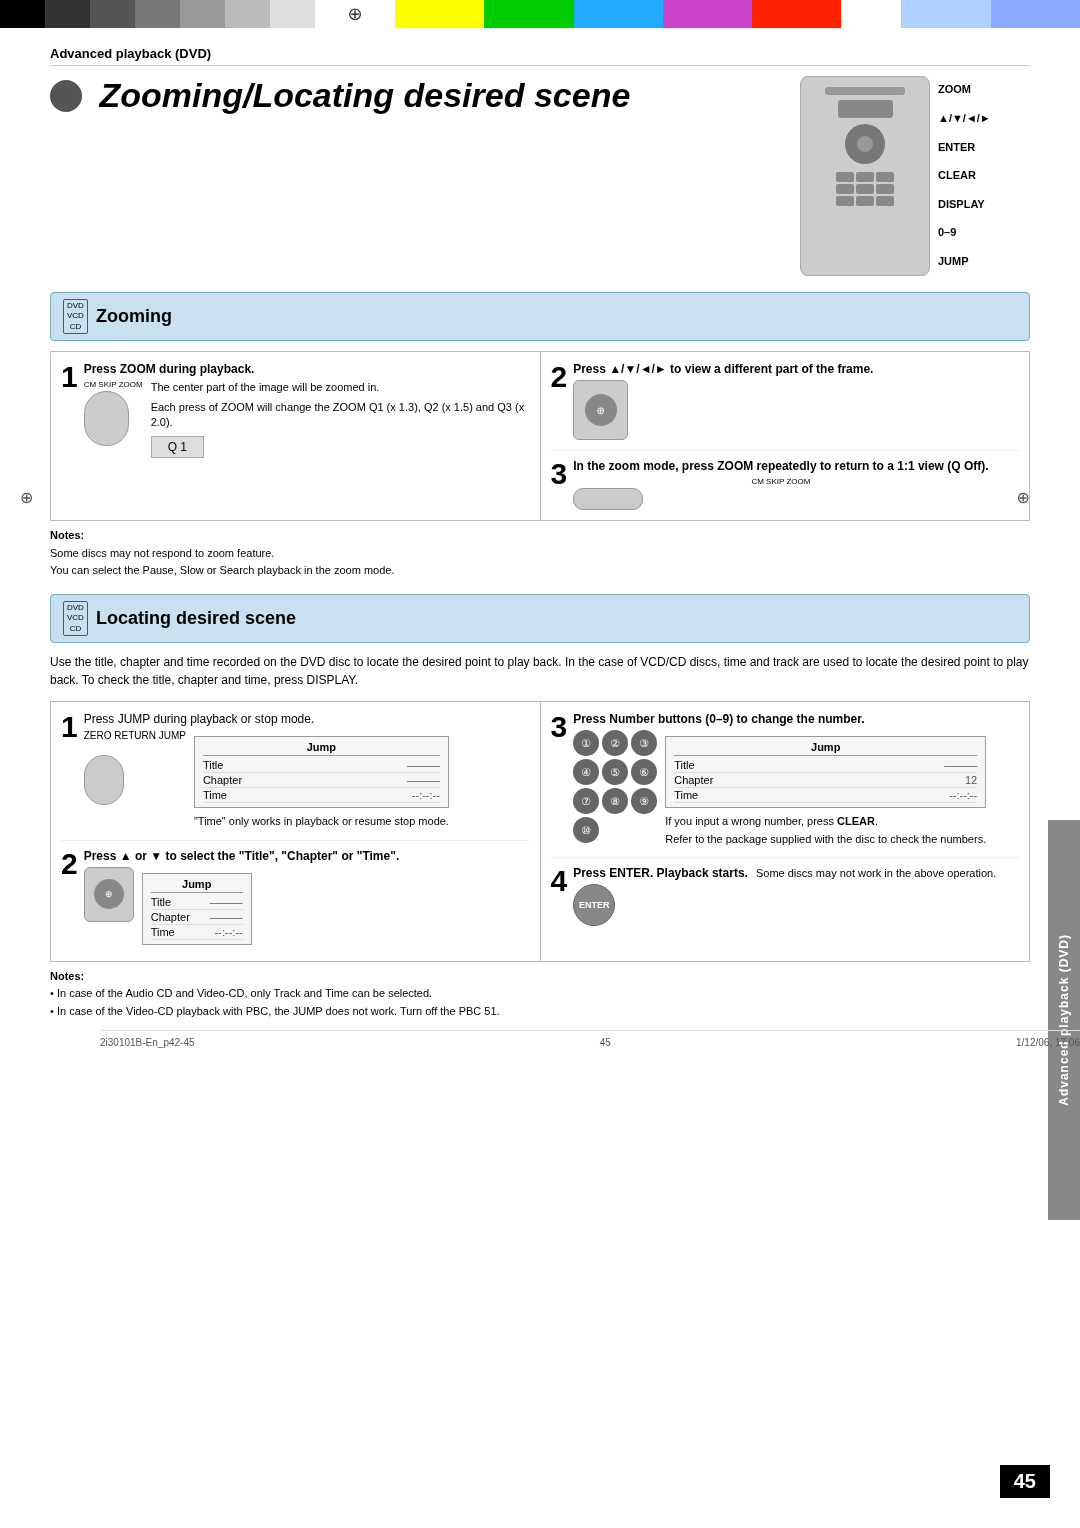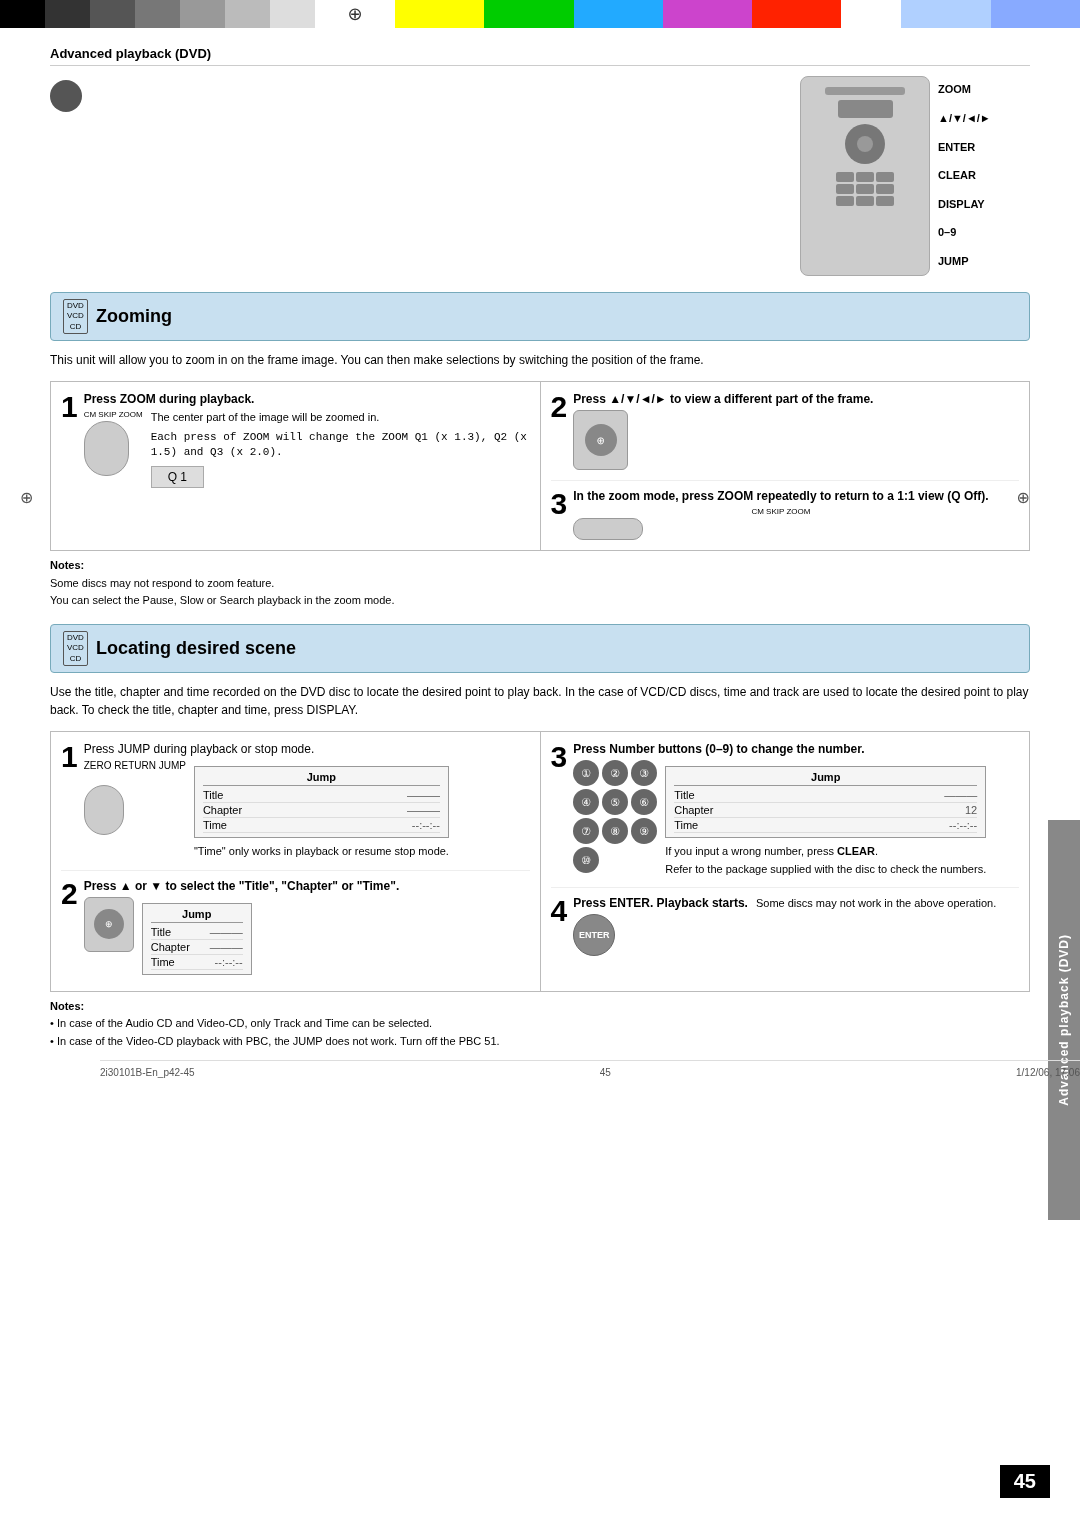--- a/index.html
+++ b/index.html
@@ -199,20 +199,21 @@
 
   <div class="page-header">
     <span class="header-title">Advanced playback (DVD)</span>
     <span style="font-size:10px;color:#888;"></span>
   </div>
 
   <div class="main-title-row">
     <div>
       <h1 class="main-title">
         <span class="bullet" style="display:inline-block;width:32px;height:32px;background:#555;border-radius:50%;vertical-align:middle;margin-right:8px;"></span>
+        <span>Zooming/Locating desired scene</span>
       </h1>
     </div>
 
     <div style="width:230px;flex-shrink:0;display:flex;gap:8px;align-items:flex-start;">
 
       <div style="width:130px;height:200px;background:#ccc;border-radius:8px;border:1px solid #aaa;flex-shrink:0;position:relative;padding:6px;">
 
         <div style="display:flex;flex-direction:column;gap:3px;align-items:center;padding-top:4px;">
           <div style="width:80px;height:8px;background:#999;border-radius:3px;"></div>
           <div style="width:55px;height:18px;background:#888;border-radius:3px;margin-top:2px;"></div>
@@ -248,39 +249,38 @@
   <div style="margin-bottom:14px;">
     <div class="section-header">
       <div class="section-badge" style="font-size:8px;border:1px solid #555;border-radius:2px;padding:1px 3px;margin-right:8px;line-height:1.3;">
         <div>DVD</div>
           <div>VCD</div>
           <div>CD</div>
       </div>
       <span style="font-size:18px;font-weight:bold;">Zooming</span>
     </div>
 
-    <p class="section-desc">This unit will allow you to zoom in on the frame image. You can then make selections by switching the position of the frame.</p>
 
     <div style="display:flex;gap:0;border:1px solid #bbb;">
 
       <div style="flex:1;padding:10px;border-right:1px solid #bbb;">
         <div style="display:flex;align-items:flex-start;gap:6px;">
           <span style="font-size:30px;font-weight:bold;line-height:1;flex-shrink:0;">1</span>
           <div>
             <div style="font-weight:bold;font-size:12px;margin-bottom:4px;">Press ZOOM during playback.</div>
             <div style="display:flex;gap:8px;align-items:flex-start;">
 
               <div style="flex-shrink:0;">
                 <div style="font-size:8px;text-align:center;margin-bottom:2px;">CM SKIP
 ZOOM</div>
                 <div style="width:45px;height:55px;background:#ccc;border-radius:22px;border:1px solid #999;"></div>
               </div>
               <div>
                 <p style="font-size:11px;line-height:1.4;">The center part of the image will be zoomed in.</p>
-                <p style="font-size:11px;line-height:1.4;margin-top:4px;font-family:Liberation Mono, monospace;">Each press of ZOOM will change the ZOOM Q1 (x 1.3), Q2 (x 1.5) and Q3 (x 2.0).</p>
+                <p style="font-size:11px;line-height:1.4;margin-top:4px;">Each press of ZOOM will change the ZOOM Q1 (x 1.3), Q2 (x 1.5) and Q3 (x 2.0).</p>
                 
                 <div style="background:#ddd;border:1px solid #aaa;padding:3px 16px;text-align:center;font-size:12px;margin-top:6px;display:inline-block;">Q 1</div>
               </div>
             </div>
           </div>
         </div>
       </div>
 
       <div style="flex:1;padding:10px;display:flex;flex-direction:column;gap:10px;">
 

